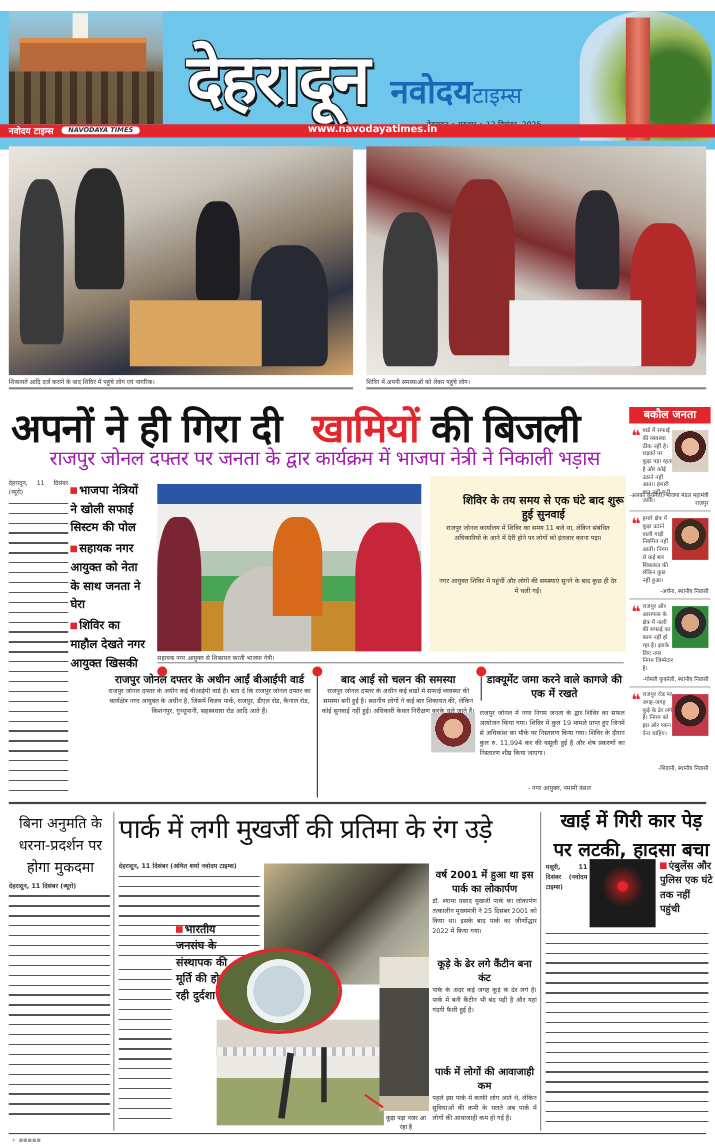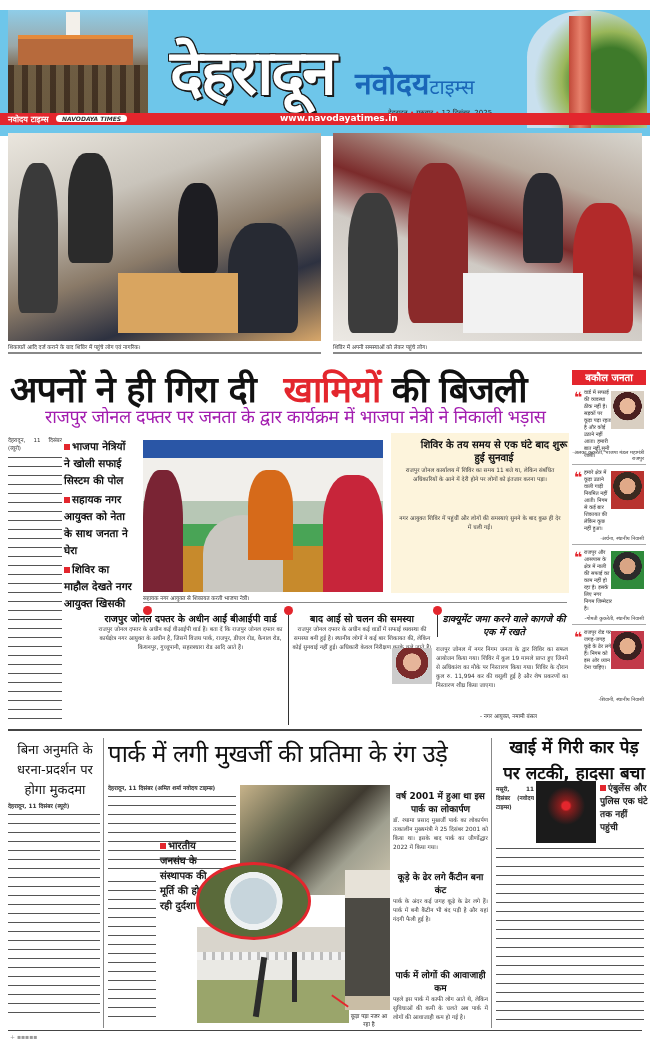--- a/index.html
+++ b/index.html
@@ -145,41 +145,41 @@
 
 <div class="abs photo3">
   <div style="position:absolute;left:0;top:30px;width:40px;height:122px;background:#7a2434;border-radius:40% 40% 0 0;"></div>
   <div style="position:absolute;left:60px;top:75px;width:80px;height:77px;background:#c9c7c0;border-radius:50% 50% 0 0;"></div>
   <div style="position:absolute;left:105px;top:30px;width:45px;height:90px;background:#d66a1a;border-radius:40% 40% 0 0;"></div>
   <div style="position:absolute;left:180px;top:35px;width:60px;height:117px;background:#c7253a;border-radius:40% 40% 0 0;"></div>
 </div>
 <div class="abs caption cap3">सहायक नगर आयुक्त से शिकायत करती भाजपा नेत्री।</div>
 
 <div class="abs box">
-  <div class="box-h" style="margin-top:5px;padding-left:28px;">शिविर के तय समय से एक घंटे बाद शुरू हुई सुनवाई</div>
+  <div class="box-h" style="margin-top:16px;padding-left:28px;">शिविर के तय समय से एक घंटे बाद शुरू हुई सुनवाई</div>
   <div class="col-text" style="padding:2px 6px;text-align:center;height:48px;">राजपुर जोनल कार्यालय में शिविर का समय 11 बजे था, लेकिन संबंधित अधिकारियों के आने में देरी होने पर लोगों को इंतजार करना पड़ा।</div>
   <div class="col-text" style="padding:2px 6px;text-align:center;">नगर आयुक्त शिविर में पहुंचीं और लोगों की समस्याएं सुनने के बाद कुछ ही देर में चली गईं।</div>
 </div>
 
 <div class="abs rule" style="left:143px;top:602px;width:424px;height:1px;background:#888;"></div>
 <div class="red-dot" style="left:143px;top:606px;"></div>
 <div class="red-dot" style="left:284px;top:606px;"></div>
 <div class="red-dot" style="left:433px;top:606px;"></div>
 <div class="vline" style="left:288px;top:615px;height:110px;"></div>
 <div class="vline" style="left:437px;top:615px;height:22px;"></div>
 
 <div class="abs" style="left:98px;top:612px;width:185px;">
   <div class="sub-col-h">राजपुर जोनल दफ्तर के अधीन आईं बीआईपी वार्ड</div>
   <div class="col-text" style="text-align:center;height:85px;">राजपुर जोनल दफ्तर के अधीन कई वीआईपी वार्ड हैं। बता दें कि राजपुर जोनल दफ्तर का कार्यक्षेत्र नगर आयुक्त के अधीन है, जिसमें विजय पार्क, राजपुर, डीएल रोड, कैनाल रोड, किशनपुर, गुच्चूपानी, सहस्त्रधारा रोड आदि आते हैं।</div>
 </div>
 <div class="abs" style="left:292px;top:612px;width:140px;">
   <div class="sub-col-h">बाद आई सो चलन की समस्या</div>
   <div class="col-text" style="text-align:center;height:85px;">राजपुर जोनल दफ्तर के अधीन कई वार्डों में सफाई व्यवस्था की समस्या बनी हुई है। स्थानीय लोगों ने कई बार शिकायत की, लेकिन कोई सुनवाई नहीं हुई। अधिकारी केवल निरीक्षण करके चले जाते हैं।</div>
 </div>
-<div class="abs" style="left:440px;top:612px;width:128px;font-style:italic;">
+<div class="abs" style="left:440px;top:612px;width:128px;">
   <div class="sub-col-h">डाक्यूमेंट जमा करने वाले कागजे की एक में रखते</div>
 </div>
 
 <div class="abs quote-photo"></div>
 <div class="abs col-text" style="left:436px;top:645px;width:132px;height:60px;">राजपुर जोनल में नगर निगम जनता के द्वार शिविर का सफल आयोजन किया गया। शिविर में कुल 19 मामले प्राप्त हुए जिनमें से अधिकांश का मौके पर निस्तारण किया गया। शिविर के दौरान कुल रु. 11,994 कर की वसूली हुई है और शेष प्रकरणों का निस्तारण शीघ्र किया जाएगा।</div>
 <div class="abs" style="left:480px;top:712px;font-size:5.5px;color:#333;">- नगर आयुक्त, नमामी बंसल</div>
 
 <div class="abs side">
   <div class="side-h">बकौल जनता</div>
   <div class="side-item">

